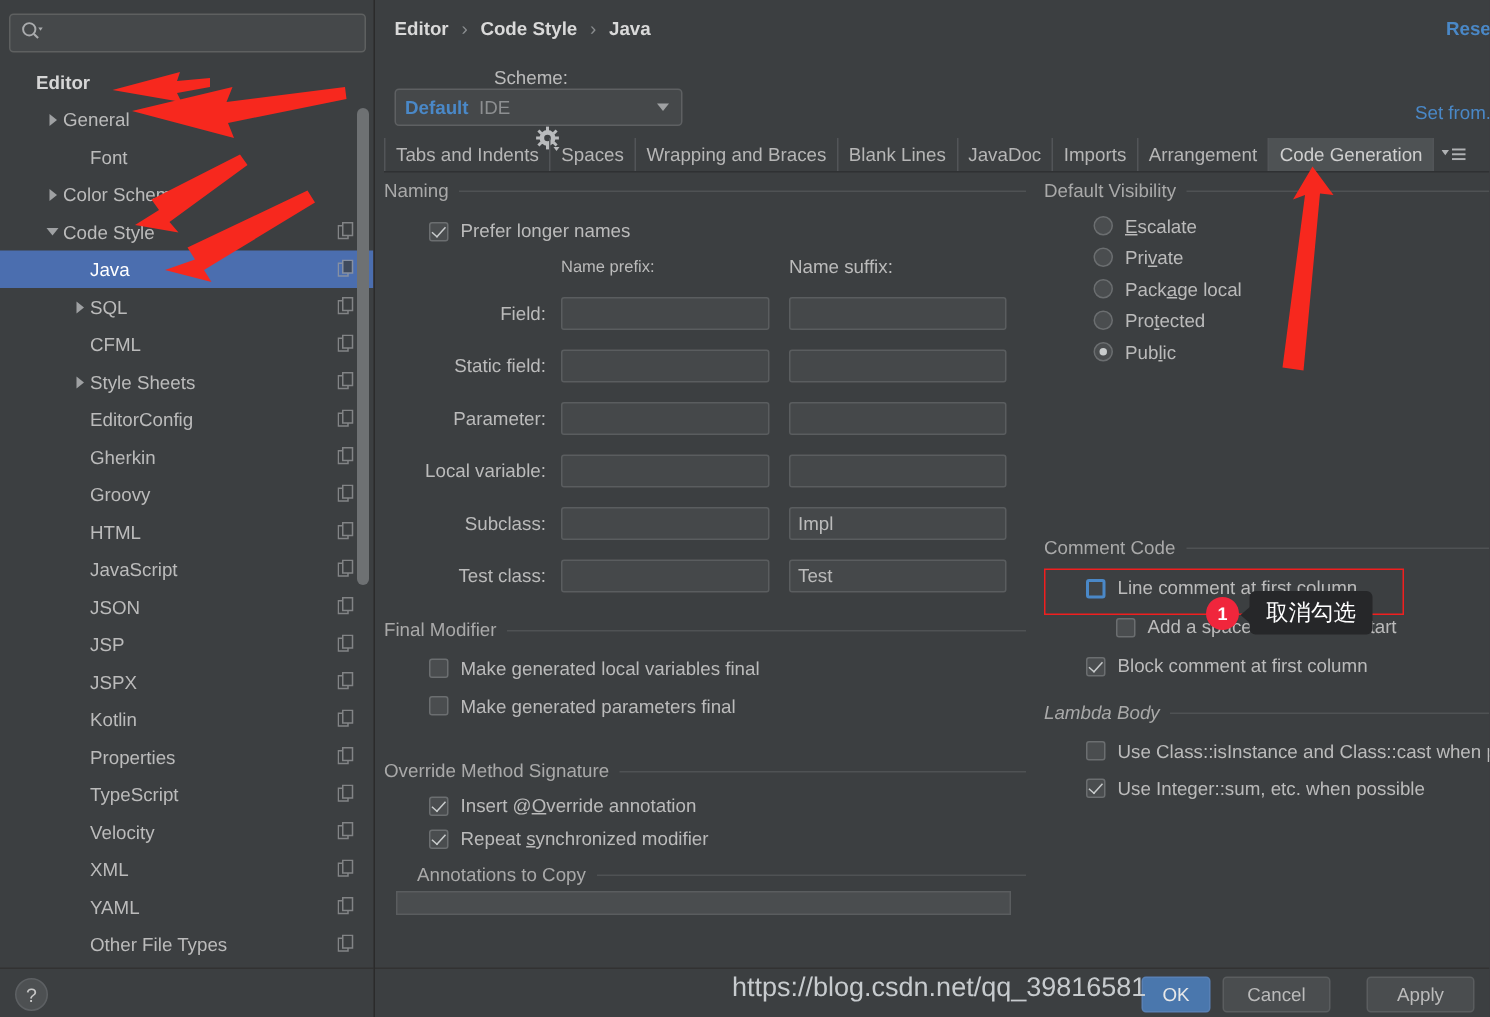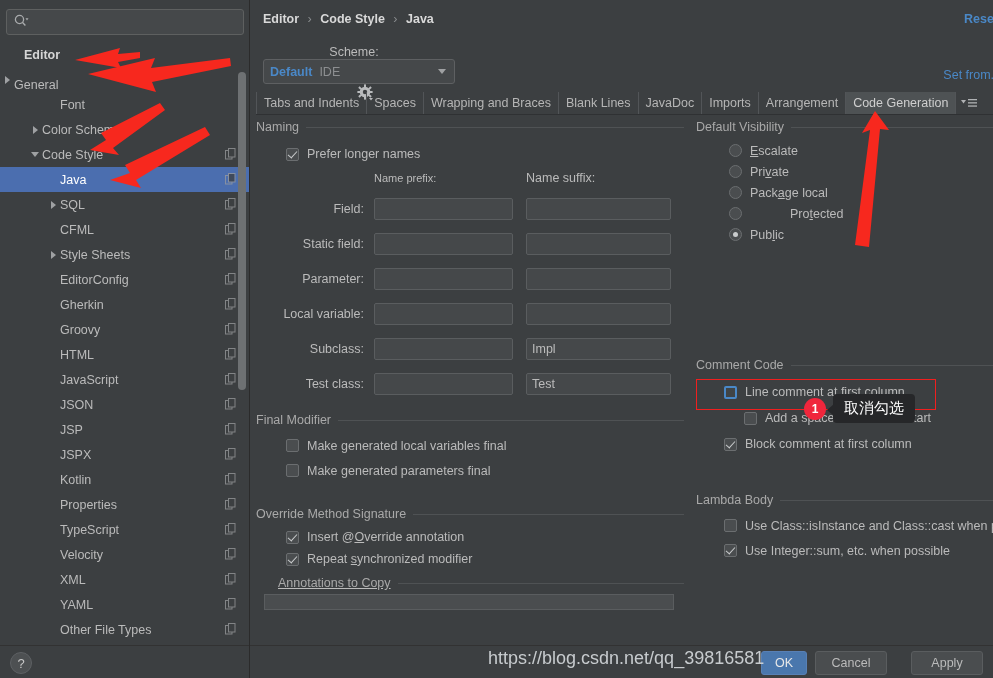--- a/index.html
+++ b/index.html
@@ -236,21 +236,21 @@
         </span>
         <input id="search-input" type="text" placeholder="" style="">
       </div>
     </div>
 
     <div id="tree">
         <div class="tree-row" style="padding-left: 10px;">
           <span class="tw"></span>
           <span class="tree-label bold">Editor</span>
         </div>
-        <div class="tree-row" style=" align-items: flex-end;">
+        <div class="tree-row" style="padding-left: 28px;">
           <span class="tw">
             <span class="arrow-r"></span>
           </span>
           <span class="tree-label">General</span>
         </div>
         <div class="tree-row" style="padding-left: 46px;">
           <span class="tw"></span>
           <span class="tree-label">Font</span>
         </div>
         <div class="tree-row" style="padding-left: 28px;">
@@ -573,21 +573,21 @@
             <div class="row" style="height: 22px; margin-left: 30px;">
               <span class="cb checked"></span>
               <span class="cb-label">Insert @<span class="mn">O</span>verride annotation</span>
             </div>
             <div class="row" style="height: 22px; margin-left: 30px;">
               <span class="cb checked"></span>
               <span class="cb-label">Repeat <span class="mn">s</span>ynchronized modifier</span>
             </div>
           </div>
 
-        <div class="group-title-row" style="margin-top:6px; margin-left:22px;text-decoration:underline;">
+        <div class="group-title-row" style="margin-top:6px; margin-left:22px;">
           <span class="group-title">Annotations to Copy</span>
           <span class="group-line"></span>
         </div>
         <div id="ann-list"></div>
       </div>
 
       <div class="col-right">
 
         <div class="group-title-row" style="margin-top:4px;">
           <span class="group-title">Default Visibility</span>
@@ -599,21 +599,21 @@
               <span class="cb-label"><span class="mn">E</span>scalate</span>
             </div>
             <div class="row" style="height: 21px; margin-left: 33px;">
               <span class="rb"></span>
               <span class="cb-label">Pri<span class="mn">v</span>ate</span>
             </div>
             <div class="row" style="height: 21px; margin-left: 33px;">
               <span class="rb"></span>
               <span class="cb-label">Pack<span class="mn">a</span>ge local</span>
             </div>
-            <div class="row" style="height: 21px; margin-left: 33px; gap: 40px;">
+            <div class="row" style="height: 21px; margin-left: 33px;">
               <span class="rb"></span>
               <span class="cb-label">Pro<span class="mn">t</span>ected</span>
             </div>
             <div class="row" style="height: 21px; margin-left: 33px;">
               <span class="rb checked"></span>
               <span class="cb-label">Pub<span class="mn">l</span>ic</span>
             </div>
           </div>
 
         <div class="group-title-row" style="margin-top:113px;">
@@ -629,21 +629,21 @@
             <div class="row" style="height: 26px; margin-left: 48px;">
               <span class="cb"></span>
               <span class="cb-label">Add a space at comment start</span>
             </div>
             <div class="row" style="height: 26px; margin-left: 28px;">
               <span class="cb checked"></span>
               <span class="cb-label">Block comment at first column</span>
             </div>
           </div>
 
-        <div class="group-title-row" style="margin-top:36px;">
+        <div class="group-title-row" style="margin-top:11px;font-style:italic;">
           <span class="group-title">Lambda Body</span>
           <span class="group-line"></span>
         </div>
         <div id="lambda-items" style="margin-top:6px;">
             <div class="row" style="height: 25px; margin-left: 28px;">
               <span class="cb"></span>
               <span class="cb-label">Use Class::isInstance and Class::cast when p</span>
             </div>
             <div class="row" style="height: 25px; margin-left: 28px;">
               <span class="cb checked"></span>

